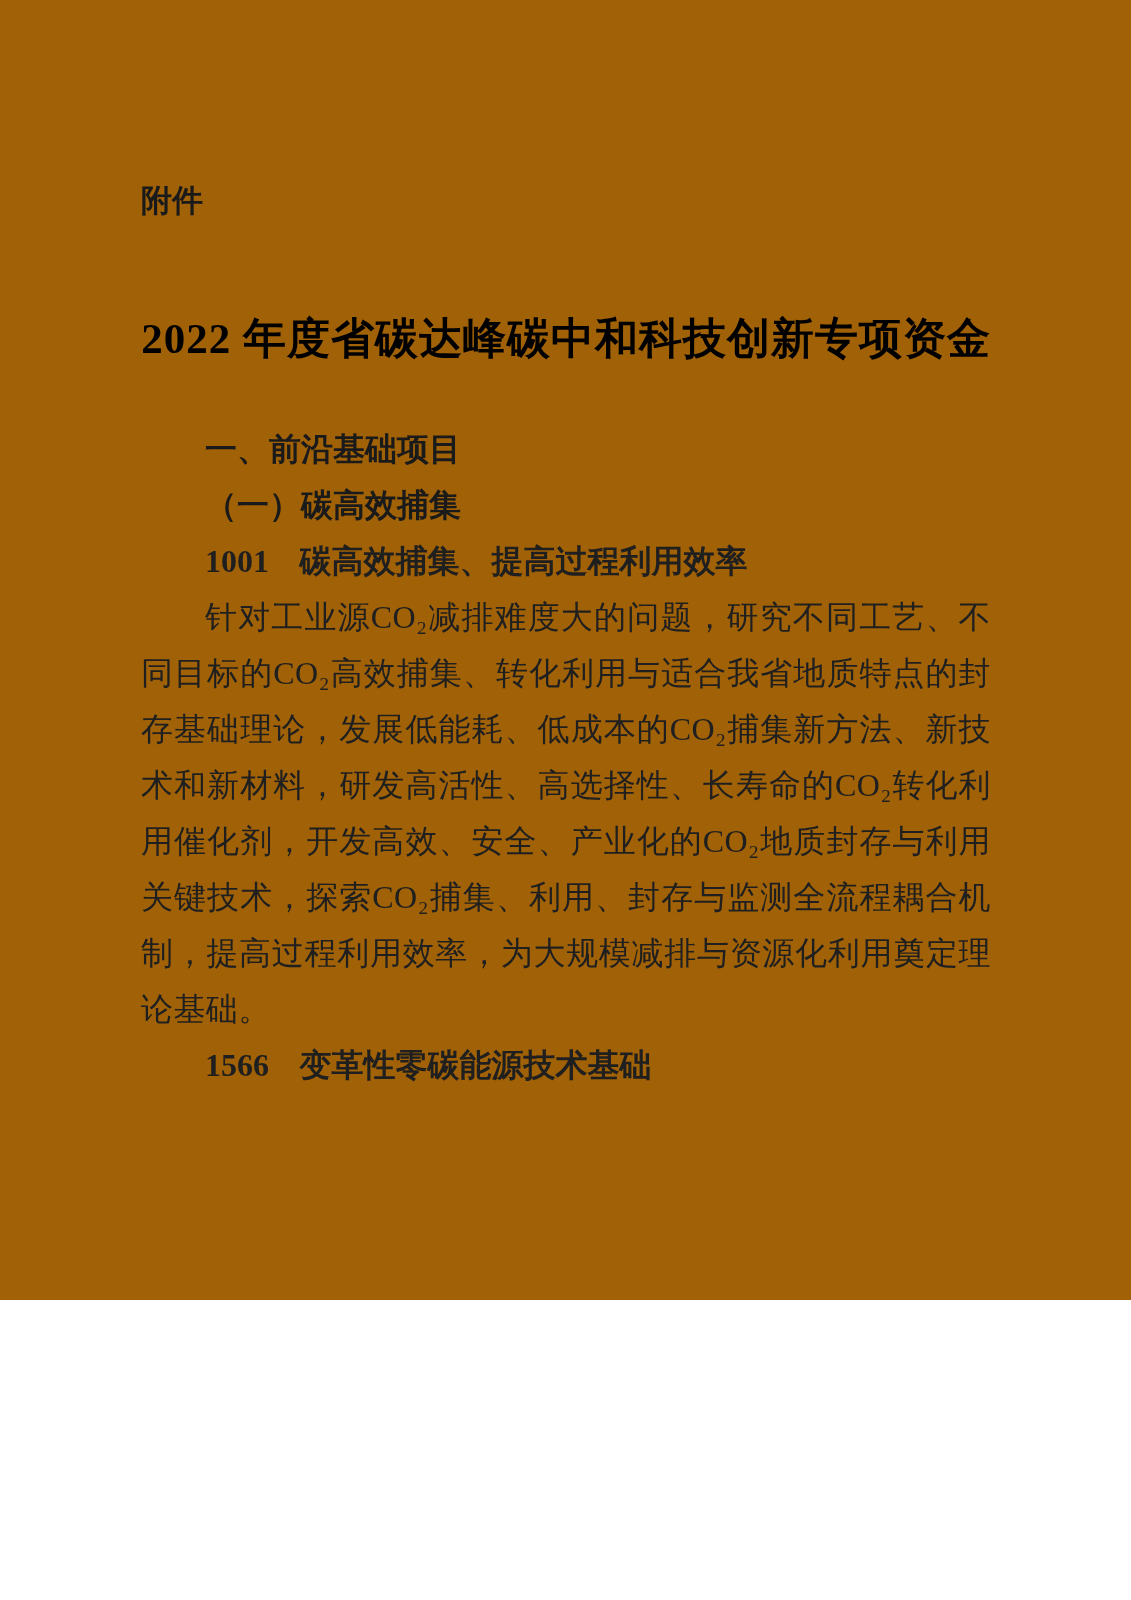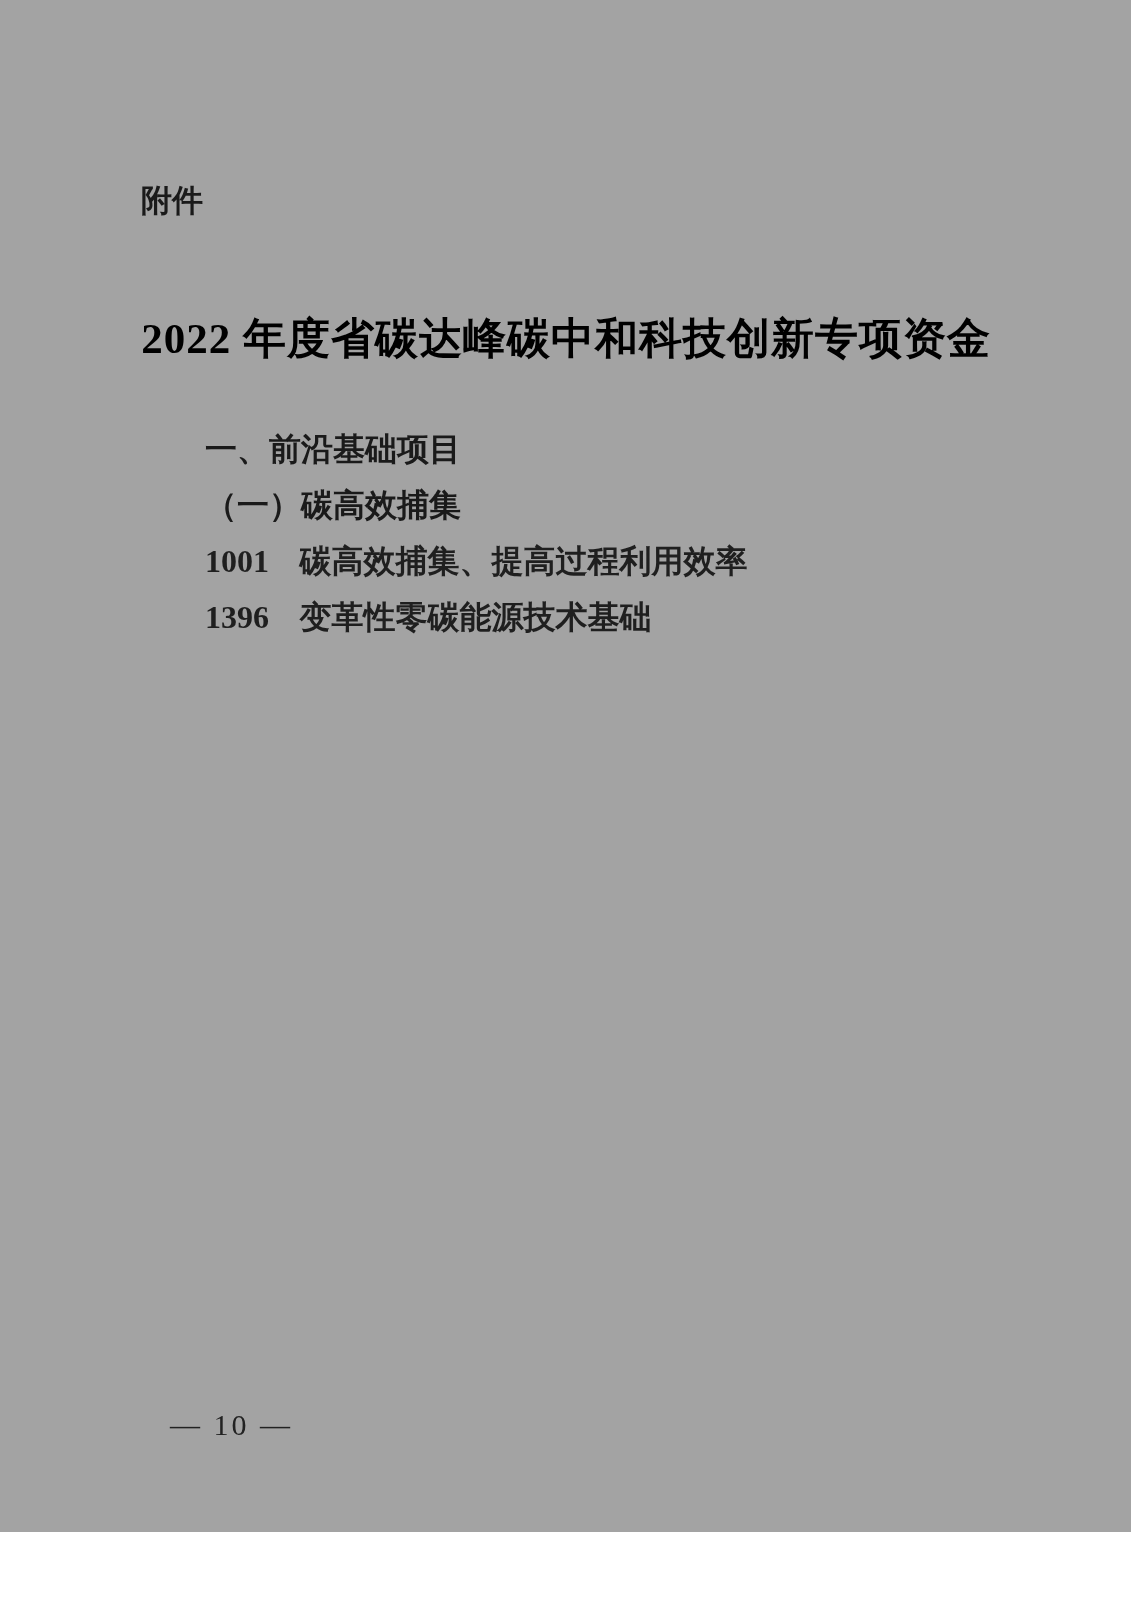--- a/index.html
+++ b/index.html
@@ -3,23 +3,23 @@
 <meta charset="utf-8">
 <style>
   html, body {
     margin: 0;
     padding: 0;
     background: #ffffff;
   }
   .page {
     position: relative;
     width: 1131px;
-    height: 1532px;
+    height: 1300px;
     margin: 0 auto;
-    background: #a3a3a3;
+    background: #a16207;
     color: #121212;
     box-sizing: border-box;
     padding: 181px 140px 0 141px;
     overflow: hidden;
     font-family: "Liberation Serif", "DejaVu Serif", serif;
   }
   .attachment {
     font-family: "Liberation Sans", "DejaVu Sans", sans-serif;
     font-weight: 700;
     font-size: 31px;
@@ -89,23 +89,24 @@
   <div class="content">
 
     <div class="h-section">一、前沿基础项目</div>
 
     <div class="h-sub">（一）碳高效捕集</div>
 
     <div class="h-item">
       <span class="item-num">1001</span><span>碳高效捕集、提高过程利用效率</span>
     </div>
 
+    <p class="body-para">针对工业源CO₂减排难度大的问题，研究不同工艺、不同目标的CO₂高效捕集、转化利用与适合我省地质特点的封存基础理论，发展低能耗、低成本的CO₂捕集新方法、新技术和新材料，研发高活性、高选择性、长寿命的CO₂转化利用催化剂，开发高效、安全、产业化的CO₂地质封存与利用关键技术，探索CO₂捕集、利用、封存与监测全流程耦合机制，提高过程利用效率，为大规模减排与资源化利用奠定理论基础。</p>
 
     <div class="h-item">
-      <span class="item-num">1396</span><span>变革性零碳能源技术基础</span>
+      <span class="item-num">1566</span><span>变革性零碳能源技术基础</span>
     </div>
 
 
   </div>
 
   <div class="page-footer">— 10 —</div>
 
 </div>
 
 </body></html>

